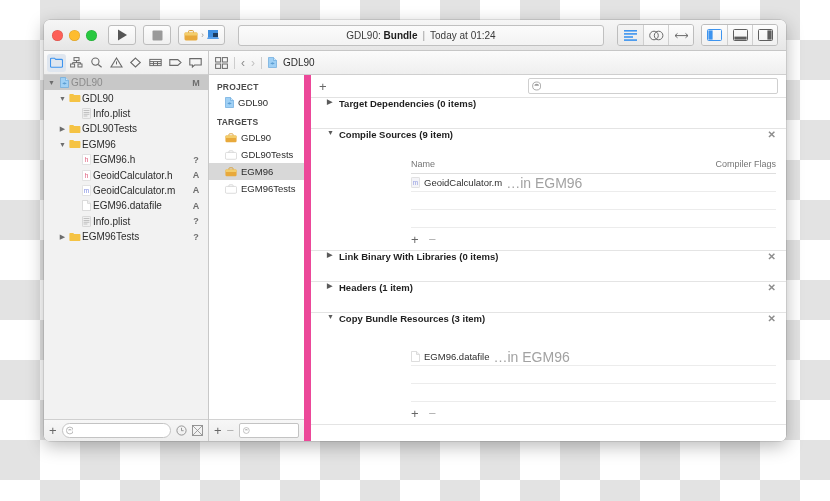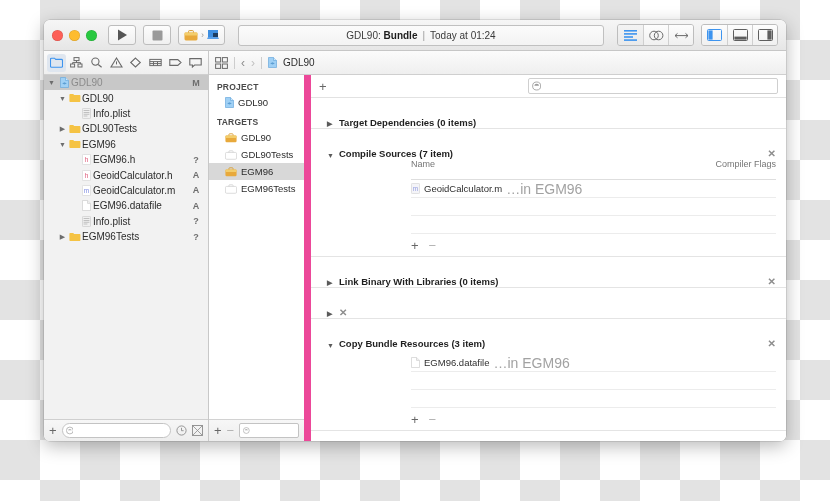--- a/index.html
+++ b/index.html
@@ -129,30 +129,30 @@
     height:23px;flex:0 0 23px;display:flex;align-items:center;
     padding:0 8px;gap:8px;box-sizing:border-box;border-bottom:1px solid #e2e2e2;
   }
   .searchbox{
     width:250px;height:16px;border:.5px solid #cfcfcf;border-radius:2px;background:#fff;
     display:flex;align-items:center;padding:0 3px;box-sizing:border-box;
   }
   .phases{flex:1;overflow:hidden;}
   .phase{border-bottom:1px solid #e4e4e4;}
   .phasehdr{
-    height:30px;display:flex;align-items:flex-end;padding:0 10px 0 16px;
+    height:30px;display:flex;align-items:flex-start;padding:0 10px 0 16px;
     box-sizing:border-box;font-size:9.5px;font-weight:bold;color:#1f1f1f;
   }
   .disc{width:12px;flex:0 0 12px;color:#5a5a5a;font-size:7px;}
   .phasehdr .ttl{flex:1;}
   .xbtn{color:#8d8d8d;font-size:10px;}
   .phasebody{padding:0 10px 0 100px;}
   .colhdr{
     display:flex;font-size:9px;color:#767676;
-    border-bottom:1px solid #dedede;padding-bottom:10px;
+    border-bottom:1px solid #dedede;padding-bottom:4px;
   }
   .colhdr .c1{flex:1;}
   .itemrow{
     height:17px;display:flex;align-items:center;gap:4px;
     border-bottom:1px solid #ececec;font-size:9.5px;color:#2f2f2f;
   }
   .emptyrow{height:17px;border-bottom:1px solid #ececec;}
   .addrow{height:22px;display:flex;align-items:center;gap:10px;padding-left:0;}
   .inEGM{color:#a2a2a2;font-size:14px;}
 </style>
@@ -557,21 +557,21 @@
             <div class="phase">
               <div class="phasehdr">
                 <span class="disc">▶</span>
                 <span class="ttl">Target Dependencies (0 items)</span>
               </div>
             </div>
 
             <div class="phase">
               <div class="phasehdr">
                 <span class="disc">▼</span>
-                <span class="ttl">Compile Sources (7 item)</span>
+                <span class="ttl">Compile Sources (9 item)</span>
                 <span class="xbtn">✕</span>
               </div>
               <div class="phasebody">
                 <div class="colhdr">
                   <span class="c1">Name</span>
                   <span>Compiler Flags</span>
                 </div>
                 <div class="itemrow">
                   <svg width="9" height="11" viewBox="0 0 9 11">
                       <rect x="0.4" y="0.4" width="8.2" height="10.2" rx="1" fill="#f4f4f8" stroke="#d2d2d2" stroke-width=".7"></rect>
@@ -593,20 +593,21 @@
               <div class="phasehdr">
                 <span class="disc">▶</span>
                 <span class="ttl">Link Binary With Libraries (0 items)</span>
                 <span class="xbtn">✕</span>
               </div>
             </div>
 
             <div class="phase">
               <div class="phasehdr">
                 <span class="disc">▶</span>
+                <span class="ttl">Headers (1 item)</span>
                 <span class="xbtn">✕</span>
               </div>
             </div>
 
             <div class="phase">
               <div class="phasehdr">
                 <span class="disc">▼</span>
                 <span class="ttl">Copy Bundle Resources (3 item)</span>
                 <span class="xbtn">✕</span>
               </div>

